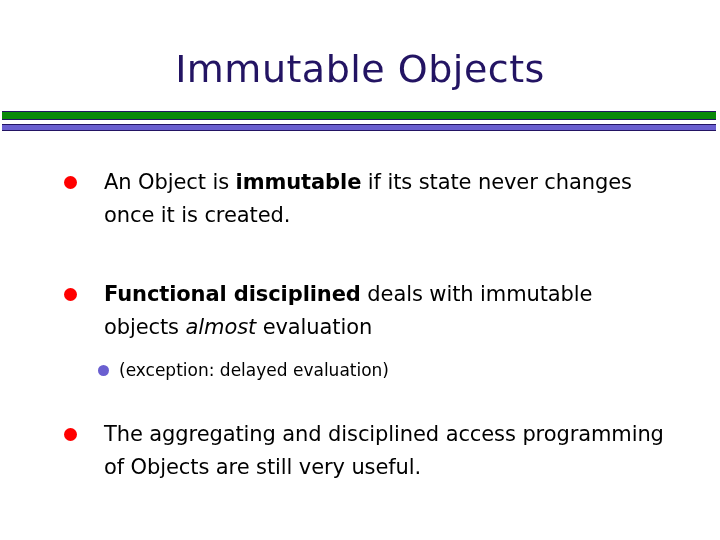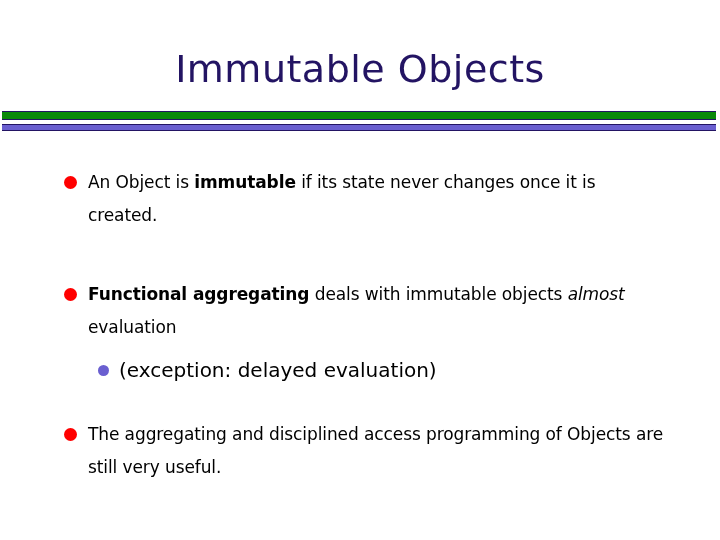--- a/index.html
+++ b/index.html
@@ -95,41 +95,41 @@
     width: 600px;
   }
   .lvl1 > .marker {
     left: 0;
     top: 10px;
     width: 13px;
     height: 13px;
     background: #ff0000;
   }
   .lvl1 > .btext {
-    margin-left: 24px;
-    font-size: 17px;
+    margin-left: 40px;
+    font-size: 21px;
     line-height: 33px;
     letter-spacing: -0.1px;
   }
 
   
   .lvl2 {
     left: 98px;
     width: 560px;
   }
   .lvl2 > .marker {
     left: 0;
     top: 7px;
     width: 11px;
     height: 11px;
     background: #6a5fd0;
   }
   .lvl2 > .btext {
     margin-left: 21px;
-    font-size: 20px;
+    font-size: 17px;
     line-height: 24px;
   }
 
   
   #row-1 { top: 14px; }
   #row-2 { top: 126px; }
   #row-3 { top: 206px; }
   #row-4 { top: 266px; }
 
   .b { font-weight: bold; }
@@ -149,21 +149,21 @@
 
   <div class="body-area">
 
     <div class="bullet-row lvl1" id="row-1">
       <span class="marker" style="background: rgb(255, 0, 0);"></span>
       <span class="btext" style="color: rgb(0, 0, 0);"><span>An Object is </span><span class="b">immutable</span><span> if its state never changes once it is created.</span></span>
     </div>
 
     <div class="bullet-row lvl1" id="row-2">
       <span class="marker" style="background: rgb(255, 0, 0);"></span>
-      <span class="btext" style="color: rgb(0, 0, 0);"><span class="b">Functional aggregating</span><span> deals with immutable objects </span><span class="i">almost</span><span> evaluation</span></span>
+      <span class="btext" style="color: rgb(0, 0, 0);"><span class="b">Functional disciplined</span><span> deals with immutable objects </span><span class="i">almost</span><span> evaluation</span></span>
     </div>
 
     <div class="bullet-row lvl2" id="row-3">
       <span class="marker" style="background: rgb(106, 95, 208);"></span>
       <span class="btext" style="color: rgb(0, 0, 0);"><span>(exception: delayed evaluation)</span></span>
     </div>
 
     <div class="bullet-row lvl1" id="row-4">
       <span class="marker" style="background: rgb(255, 0, 0);"></span>
       <span class="btext" style="color: rgb(0, 0, 0);"><span>The aggregating and disciplined access programming of Objects are still very useful.</span></span>

